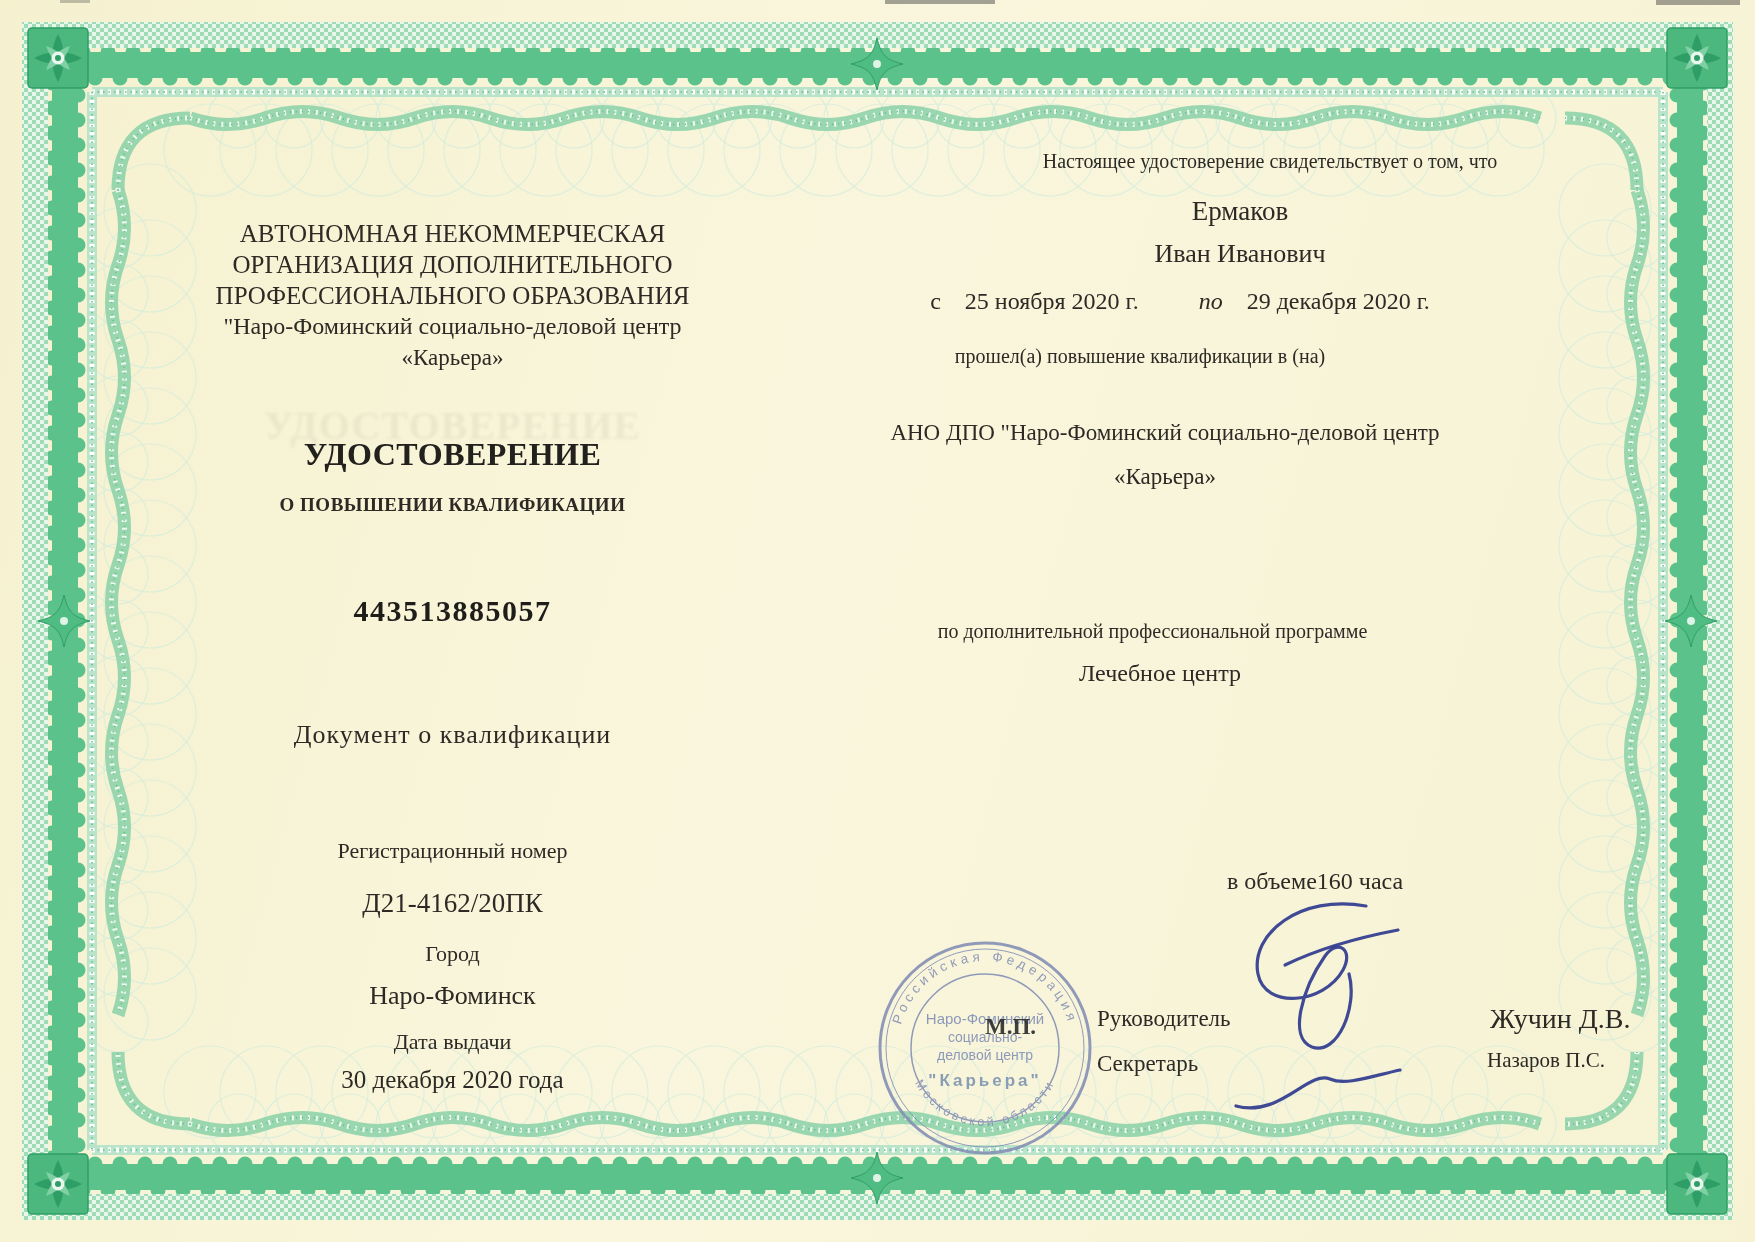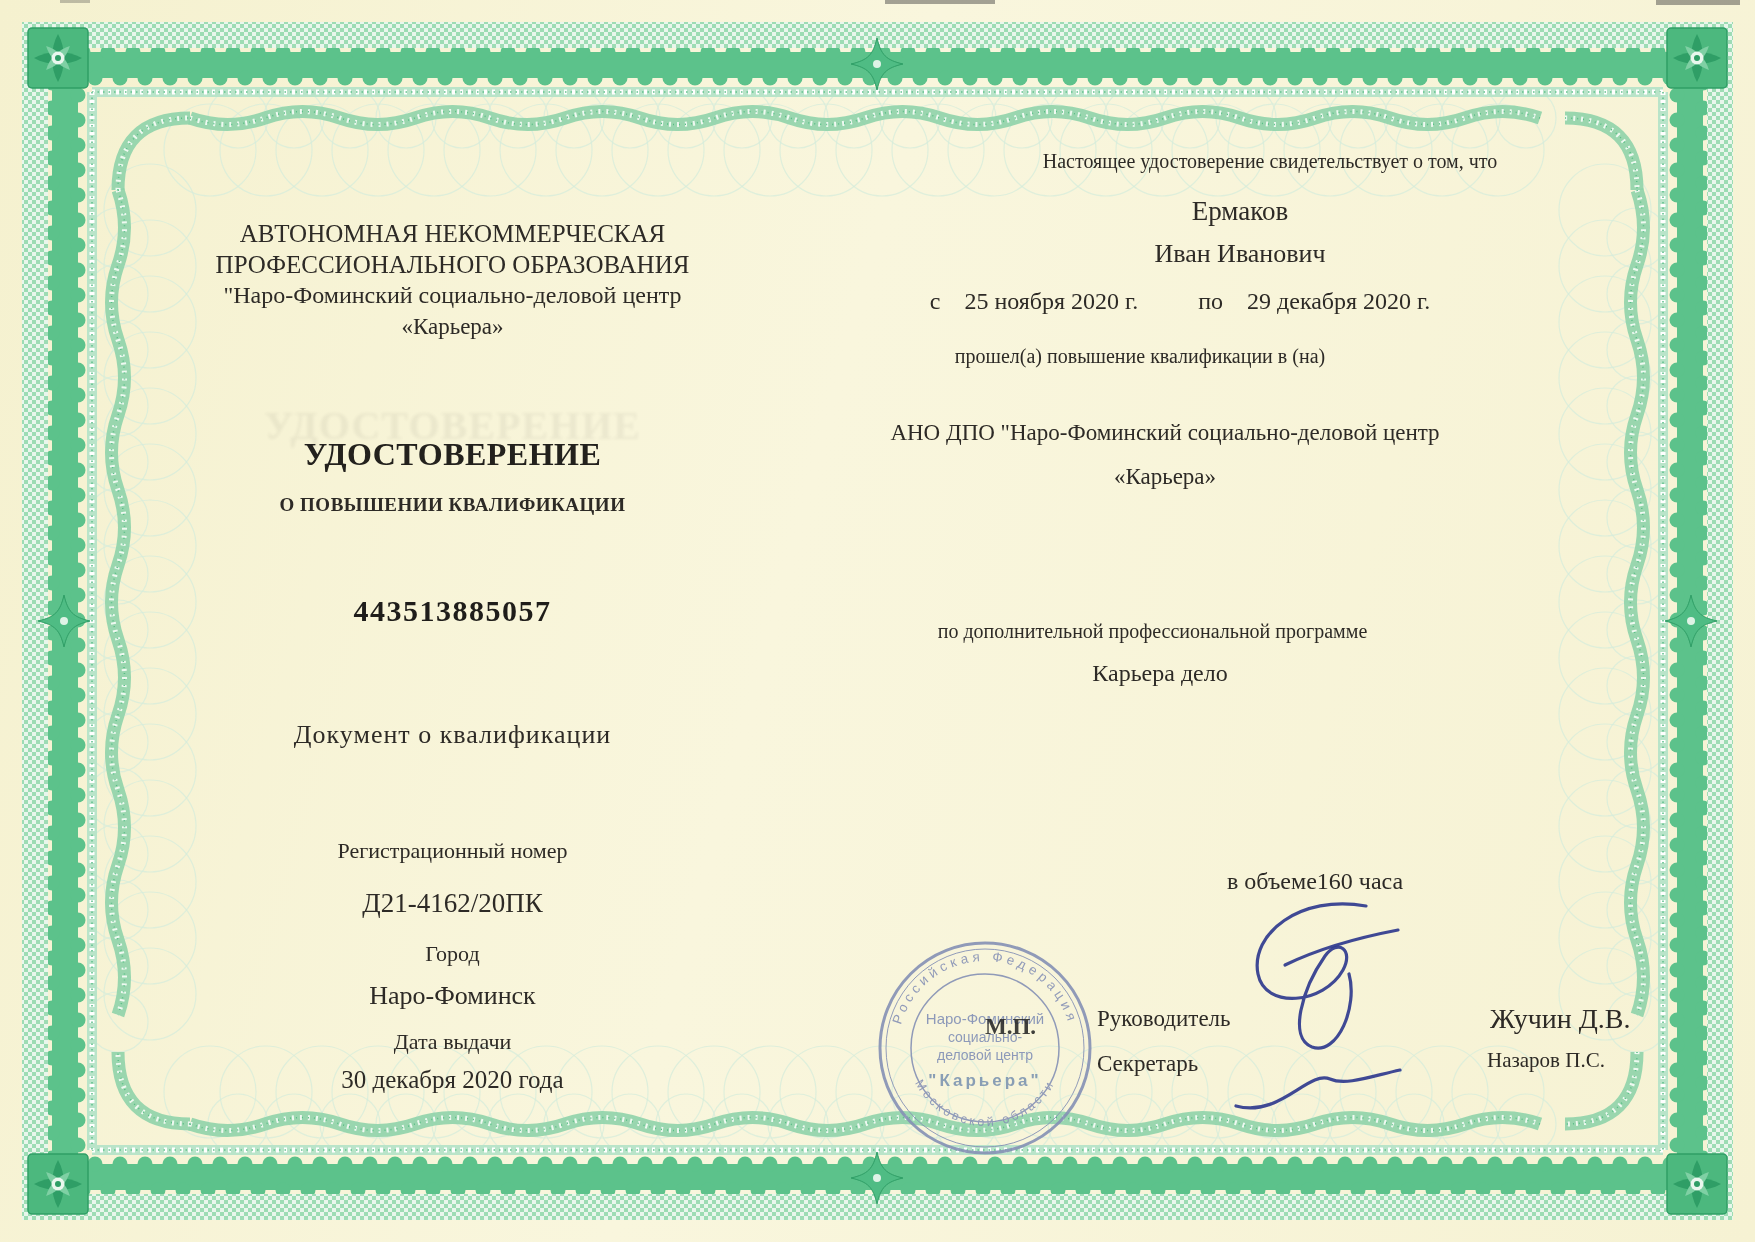--- a/index.html
+++ b/index.html
@@ -762,20 +762,21 @@
   </svg>
 
   <div class="scanmark" style="left:885px; top:0; width:110px; height:4px;"></div>
   <div class="scanmark" style="left:1656px; top:0; width:84px; height:5px;"></div>
   <div class="scanmark" style="left:60px; top:0; width:30px; height:3px; opacity:.3;"></div>
 
   <div class="textlayer">
 
     <div class="abs lcol" style="top:178px;">
       <div class="orgline">АВТОНОМНАЯ НЕКОММЕРЧЕСКАЯ</div>
+      <div class="orgline">ОРГАНИЗАЦИЯ ДОПОЛНИТЕЛЬНОГО</div>
       <div class="orgline">ПРОФЕССИОНАЛЬНОГО ОБРАЗОВАНИЯ</div>
       <div class="orgline" style="font-size:24px;">"Наро-Фоминский социально-деловой центр</div>
       <div class="orgline" style="font-size:23px;">«Карьера»</div>
     </div>
 
     <div class="abs lcol ghost" style="top:362px;">УДОСТОВЕРЕНИЕ</div>
 
     <div class="abs lcol title" style="top:396px;">УДОСТОВЕРЕНИЕ</div>
     <div class="abs lcol subtitle" style="top:454px;">О ПОВЫШЕНИИ КВАЛИФИКАЦИИ</div>
 
@@ -793,31 +794,31 @@
     <div class="abs lcol" style="top:1026px; font-size:25px;">30 декабря 2020 года</div>
 
     <div class="abs rtxt" style="left:950px; width:580px; top:196px; font-size:27px;">Ермаков</div>
 
     <div class="abs rtxt" style="left:1000px; width:540px; top:150px; font-size:20px;">Настоящее удостоверение свидетельствует о том, что</div>
     <div class="abs rtxt" style="left:950px; width:580px; top:239px; font-size:26px;">Иван Иванович</div>
 
     <div class="abs" style="left:900px; width:560px; top:288px; font-size:24px; display:flex; justify-content:center; column-gap:24px;">
       <span>с</span>
       <span>25 ноября 2020 г.</span>
-      <span style="margin-left:36px;">по</span>
+      <span style="margin-left:36px;font-style:italic;">по</span>
       <span>29 декабря 2020 г.</span>
     </div>
 
     <div class="abs rtxt" style="left:880px; width:520px; top:345px; font-size:20px;">прошел(а) повышение квалификации в (на)</div>
 
     <div class="abs rtxt" style="left:880px; width:570px; top:420px; font-size:23px;">АНО ДПО "Наро-Фоминский социально-деловой центр</div>
     <div class="abs rtxt" style="left:880px; width:570px; top:464px; font-size:23px;">«Карьера»</div>
 
     <div class="abs rtxt" style="left:880px; width:545px; top:620px; font-size:20px;">по дополнительной профессиональной программе</div>
-    <div class="abs rtxt" style="left:880px; width:560px; top:660px; font-size:24px;">Карьера дело</div>
+    <div class="abs rtxt" style="left:880px; width:560px; top:660px; font-size:24px;">Лечебное центр</div>
 
     <div class="abs" style="left:1227px; top:868px; font-size:24px; display:flex; ">
       <span>в объеме</span>
       <span>160 часа</span>
     </div>
 
     <div class="abs ital" style="left:1097px; top:1006px; font-size:23px;">Руководитель</div>
     <div class="abs ital" style="left:1097px; top:1051px; font-size:23px;">Секретарь</div>
 
     <div class="abs" style="left:1490px; top:1003px; font-size:28px;">Жучин Д.В.</div>

